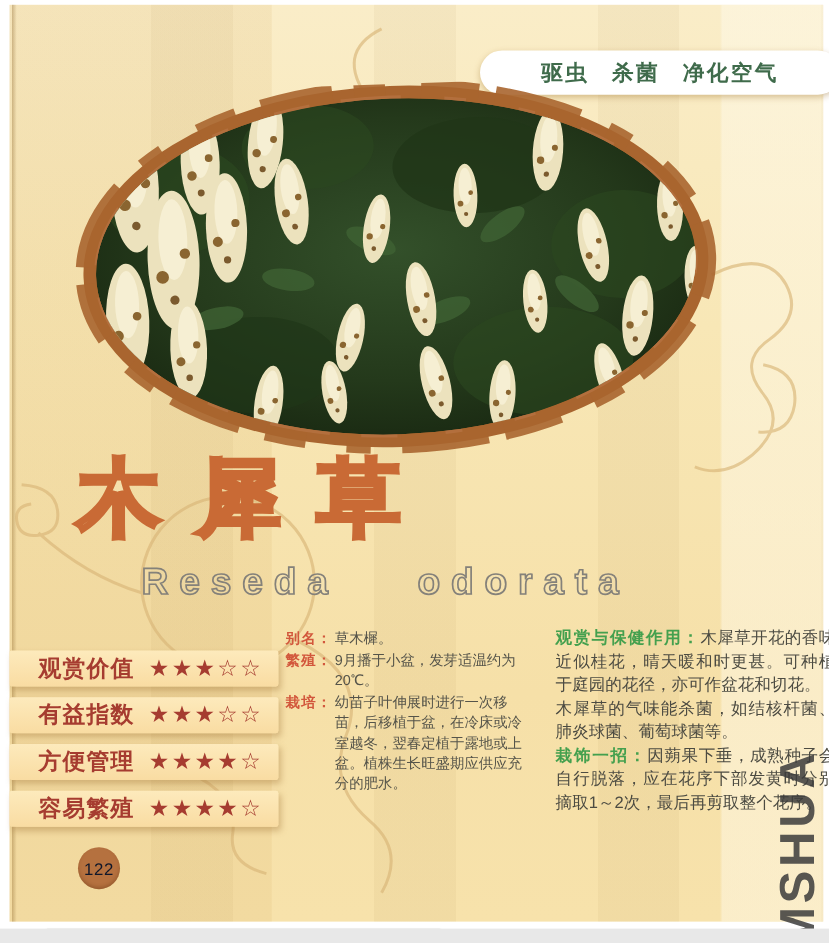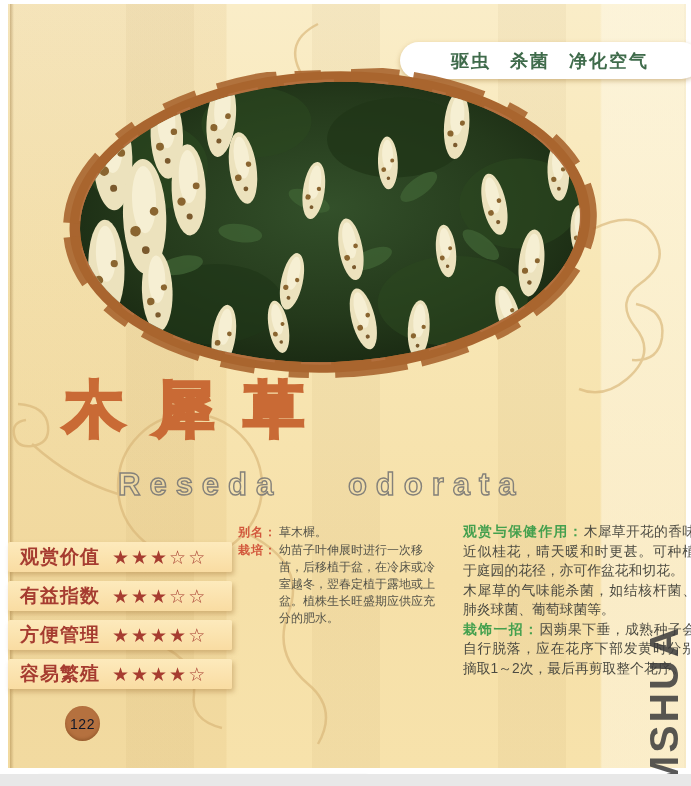--- a/index.html
+++ b/index.html
@@ -20,33 +20,33 @@
   
   .banner{position:absolute;top:38px;right:-14px;height:37px;min-width:248px;
         background:#ffffff;border-radius:19px;display:flex;align-items:center;justify-content:center;
         box-shadow:0 2px 5px rgba(150,105,35,.38);padding:0 26px;}
   .banner span{color:#3f6b4b;font-size:18px;font-weight:bold;letter-spacing:2px;word-spacing:12px;}
 
   
   .photo{position:absolute;left:52px;top:66px;width:540px;height:308px;transform:rotate(-2deg);}
 
   
-  .title-cn{position:absolute;left:56px;top:376px;font-size:60px;font-weight:bold;
+  .title-cn{position:absolute;left:56px;top:376px;font-size:70px;font-weight:bold;
         letter-spacing:30px;line-height:1;color:rgba(250,235,195,.25);
         -webkit-text-stroke:3.5px #c96a35;white-space:nowrap;}
   .title-latin{position:absolute;left:110px;top:463px;font-size:31px;font-weight:bold;
         letter-spacing:9px;word-spacing:48px;color:rgba(250,235,195,.15);
         -webkit-text-stroke:1.4px #84817a;white-space:nowrap;}
 
   
   .ratings{position:absolute;left:0;top:538px;width:224px;}
   .rating-row{position:relative;height:30px;margin-bottom:9px;border-radius:2px;
         background:linear-gradient(180deg,#fdeabc,#f9dca2);
         box-shadow:2px 3px 5px rgba(150,100,40,.35);
-        display:flex;align-items:center;padding-left:12px;}
+        display:flex;align-items:center;padding-left:24px;}
   .rating-label{color:#a63c30;font-weight:bold;font-size:19px;letter-spacing:1px;white-space:nowrap;}
   .rating-stars{color:#a63c30;font-size:19px;letter-spacing:2px;margin-left:12px;white-space:nowrap;}
 
   
   .info-col{position:absolute;left:230px;top:520px;width:208px;font-size:12px;line-height:17px;color:#55544a;}
   .info-row{display:flex;margin:0 0 1px 0;}
   .info-label{color:#d2573c;font-weight:bold;white-space:nowrap;letter-spacing:1px;margin-right:2px;}
   .info-text{flex:1;}
 
   
@@ -181,20 +181,24 @@
         <span class="rating-stars">★★★★☆</span>
       </div>
     </div>
 
     <div class="info-col">
       <div class="info-row">
         <span class="info-label">别名：</span>
         <span class="info-text">草木樨。</span>
       </div>
       <div class="info-row">
+        <span class="info-label">繁殖：</span>
+        <span class="info-text">9月播于小盆，发芽适温约为20℃。</span>
+      </div>
+      <div class="info-row">
         <span class="info-label">栽培：</span>
         <span class="info-text">幼苗子叶伸展时进行一次移苗，后移植于盆，在冷床或冷室越冬，翌春定植于露地或上盆。植株生长旺盛期应供应充分的肥水。</span>
       </div>
     </div>
 
     <div class="health-col">
       <p>
         <span class="tag">观赏与保健作用：</span><span>木犀草开花的香味近似桂花，晴天暖和时更甚。可种植于庭园的花径，亦可作盆花和切花。</span>
       </p>
       <p>

